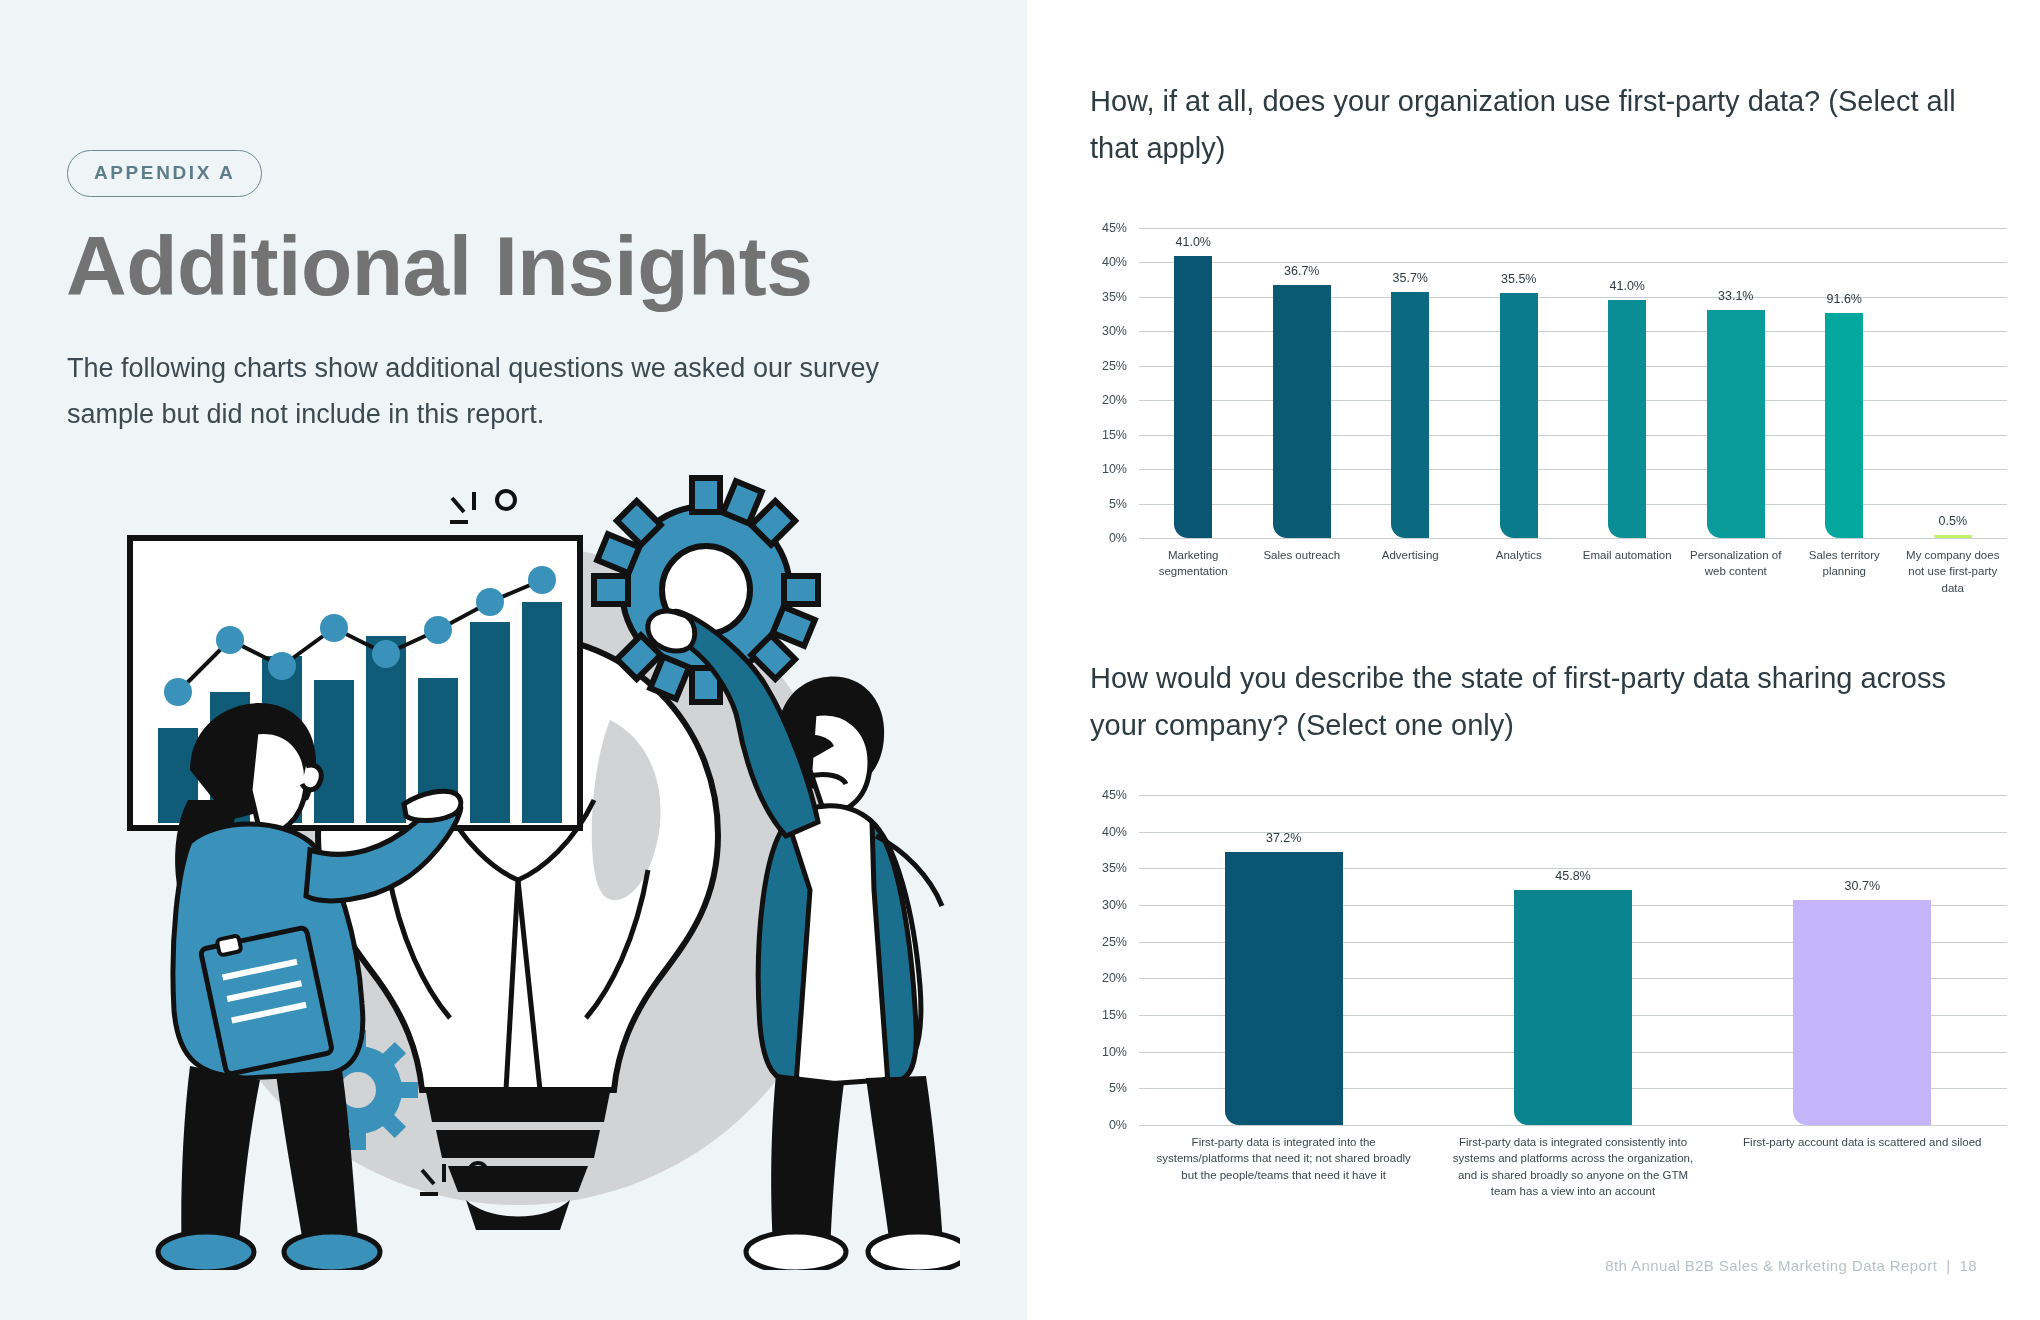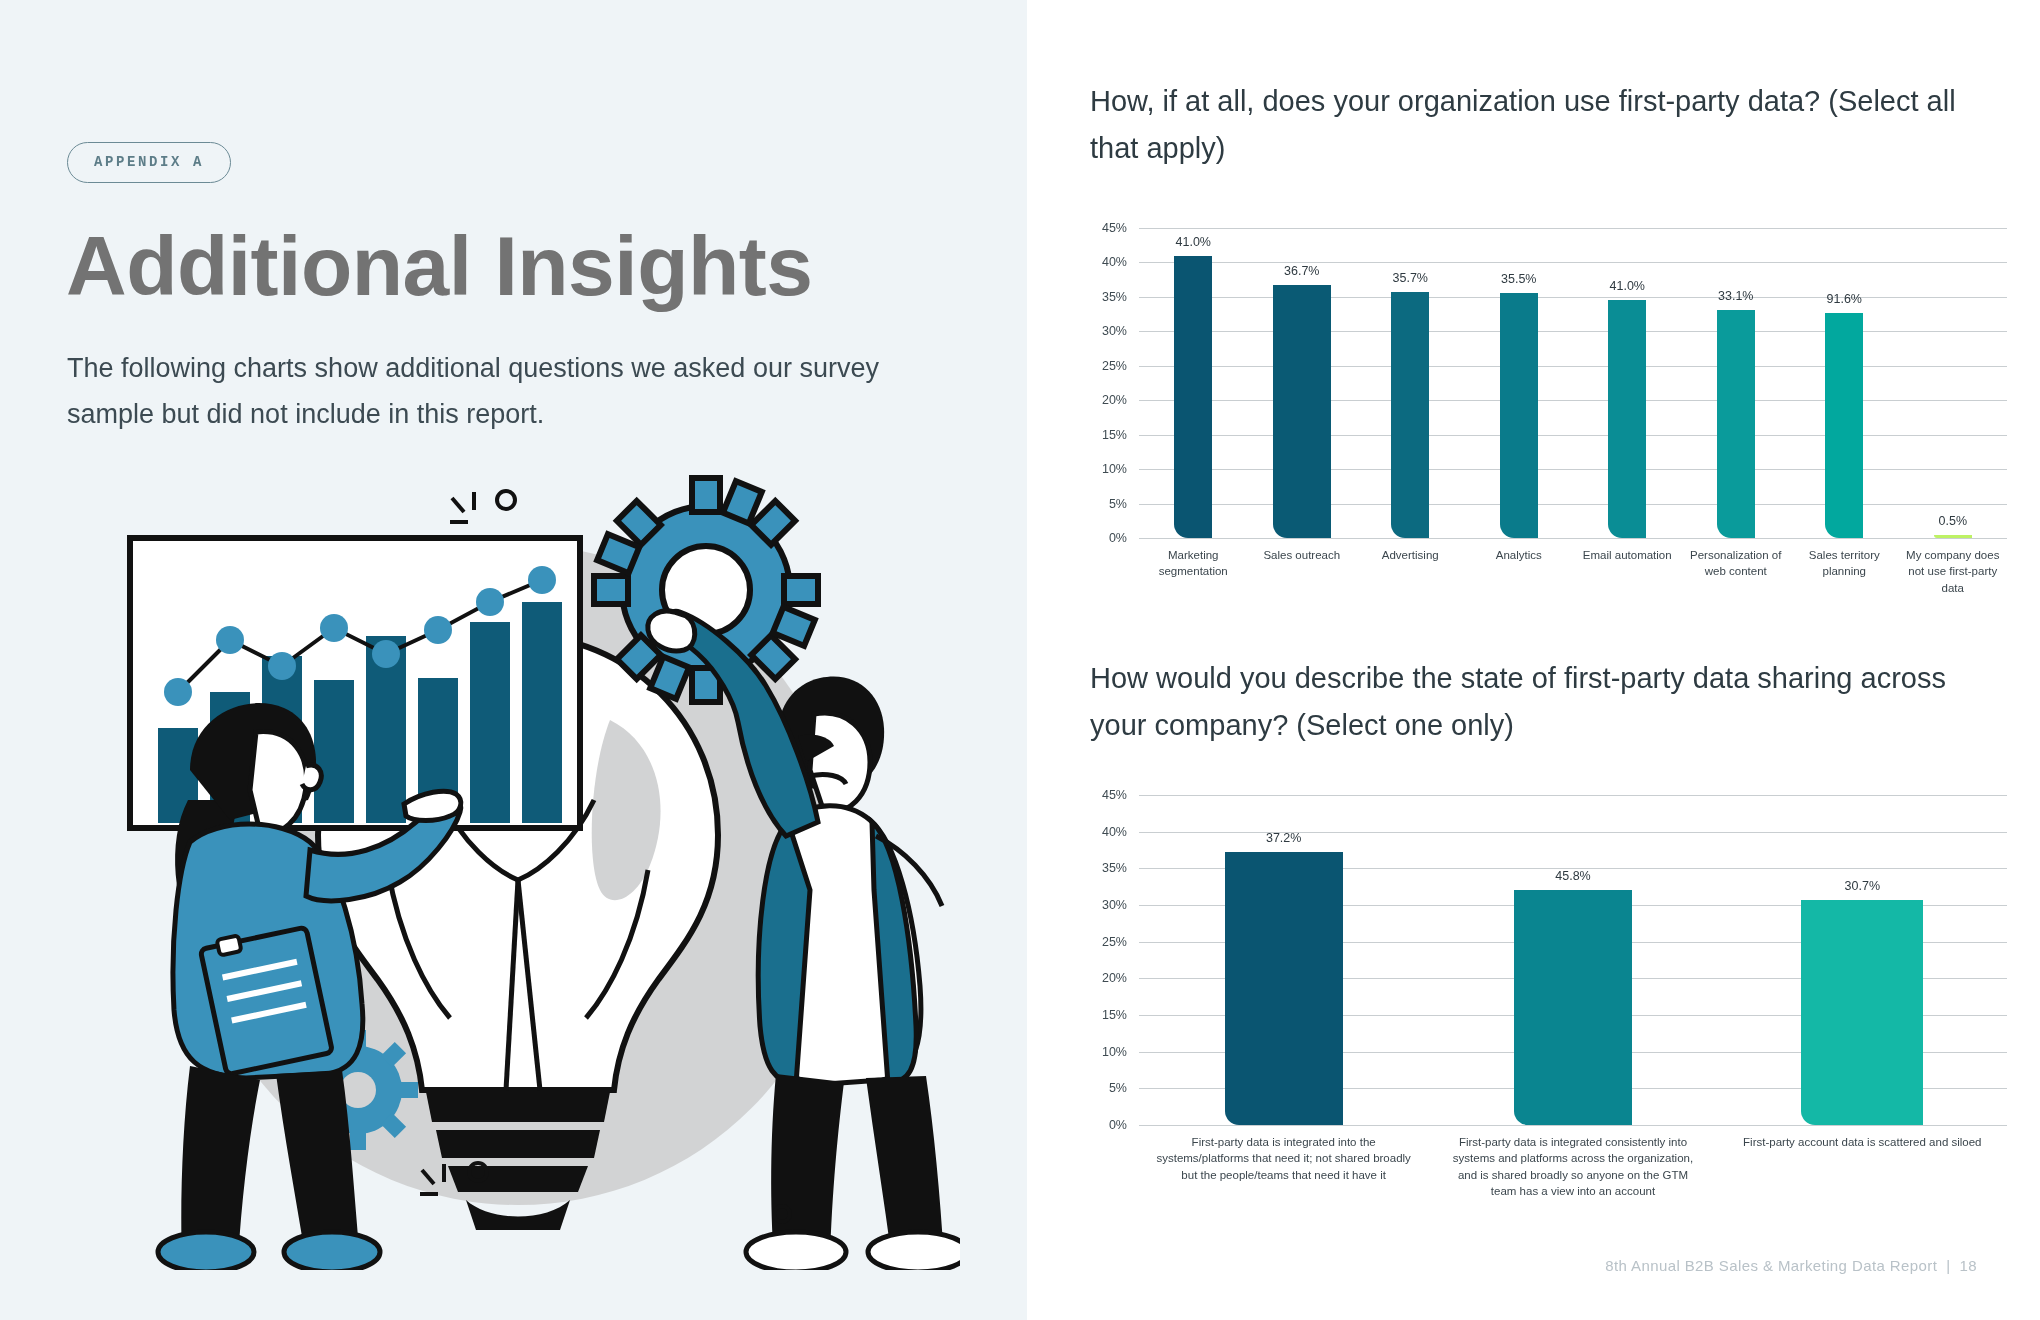--- a/index.html
+++ b/index.html
@@ -11,26 +11,26 @@
   }
   .page { position:relative; width:2040px; height:1320px; display:flex; }
 
   
   .left-panel {
     width:1027px; height:1320px;
     background:#eff4f7;
     position:relative; flex:0 0 1027px;
   }
   .appendix-badge {
-    position:absolute; left:67px; top:142px;
+    position:absolute; left:67px; top:150px;
     border:1.6px solid #6b8a95;
     border-radius:40px;
     padding:11px 26px 12px 26px;
-    font-size:14px; letter-spacing:2.6px;
-    color:#5d7d88; font-weight:600;font-family:Liberation Mono, monospace;
+    font-size:19px; letter-spacing:2.6px;
+    color:#5d7d88; font-weight:600;
   }
   .page-title {
     position:absolute; left:66px; top:222px;
     font-size:84px; font-weight:700;
     color:#737373; letter-spacing:-0.5px;
     line-height:1.05;
   }
   .page-subtitle {
     position:absolute; left:67px; top:345px;
     width:830px;
@@ -312,21 +312,21 @@
                 <div class="bar" style="height: 78.8889%; width: 38px; background: rgb(10, 123, 139);">
                   <div class="bar-value">35.5%</div>
                 </div>
               </div>
               <div class="bar-slot">
                 <div class="bar" style="height: 76.6667%; width: 38px; background: rgb(10, 141, 149);">
                   <div class="bar-value">41.0%</div>
                 </div>
               </div>
               <div class="bar-slot">
-                <div class="bar" style="height: 73.5556%; width: 38px; background: rgb(10, 155, 155);">
+                <div class="bar" style="height: 73.5556%; width: 58px; background: rgb(10, 155, 155);">
                   <div class="bar-value">33.1%</div>
                 </div>
               </div>
               <div class="bar-slot">
                 <div class="bar" style="height: 72.4444%; width: 38px; background: rgb(2, 168, 158);">
                   <div class="bar-value">91.6%</div>
                 </div>
               </div>
               <div class="bar-slot">
                 <div class="bar" style="height: 1.11111%; width: 38px; background: #bef264;">
@@ -382,21 +382,21 @@
                 <div class="bar" style="height: 82.6667%; width: 118px; background: rgb(10, 85, 113);">
                   <div class="bar-value">37.2%</div>
                 </div>
               </div>
               <div class="bar-slot">
                 <div class="bar" style="height: 71.3333%; width: 118px; background: rgb(10, 133, 144);">
                   <div class="bar-value">45.8%</div>
                 </div>
               </div>
               <div class="bar-slot">
-                <div class="bar" style="height: 68.2222%; width: 122px; background: #14b8a6; text-align: right;">
+                <div class="bar" style="height: 68.2222%; width: 138px; background: #c4b5fd; text-align: right;">
                   <div class="bar-value">30.7%</div>
                 </div>
               </div>
             </div>
         </div>
         <div class="x-labels">
             <div class="x-label">First-party data is integrated into the systems/platforms that need it; not shared broadly but the people/teams that need it have it</div>
             <div class="x-label">First-party data is integrated consistently into systems and platforms across the organization, and is shared broadly so anyone on the GTM team has a view into an account</div>
             <div class="x-label">First-party account data is scattered and siloed</div>
           </div>

